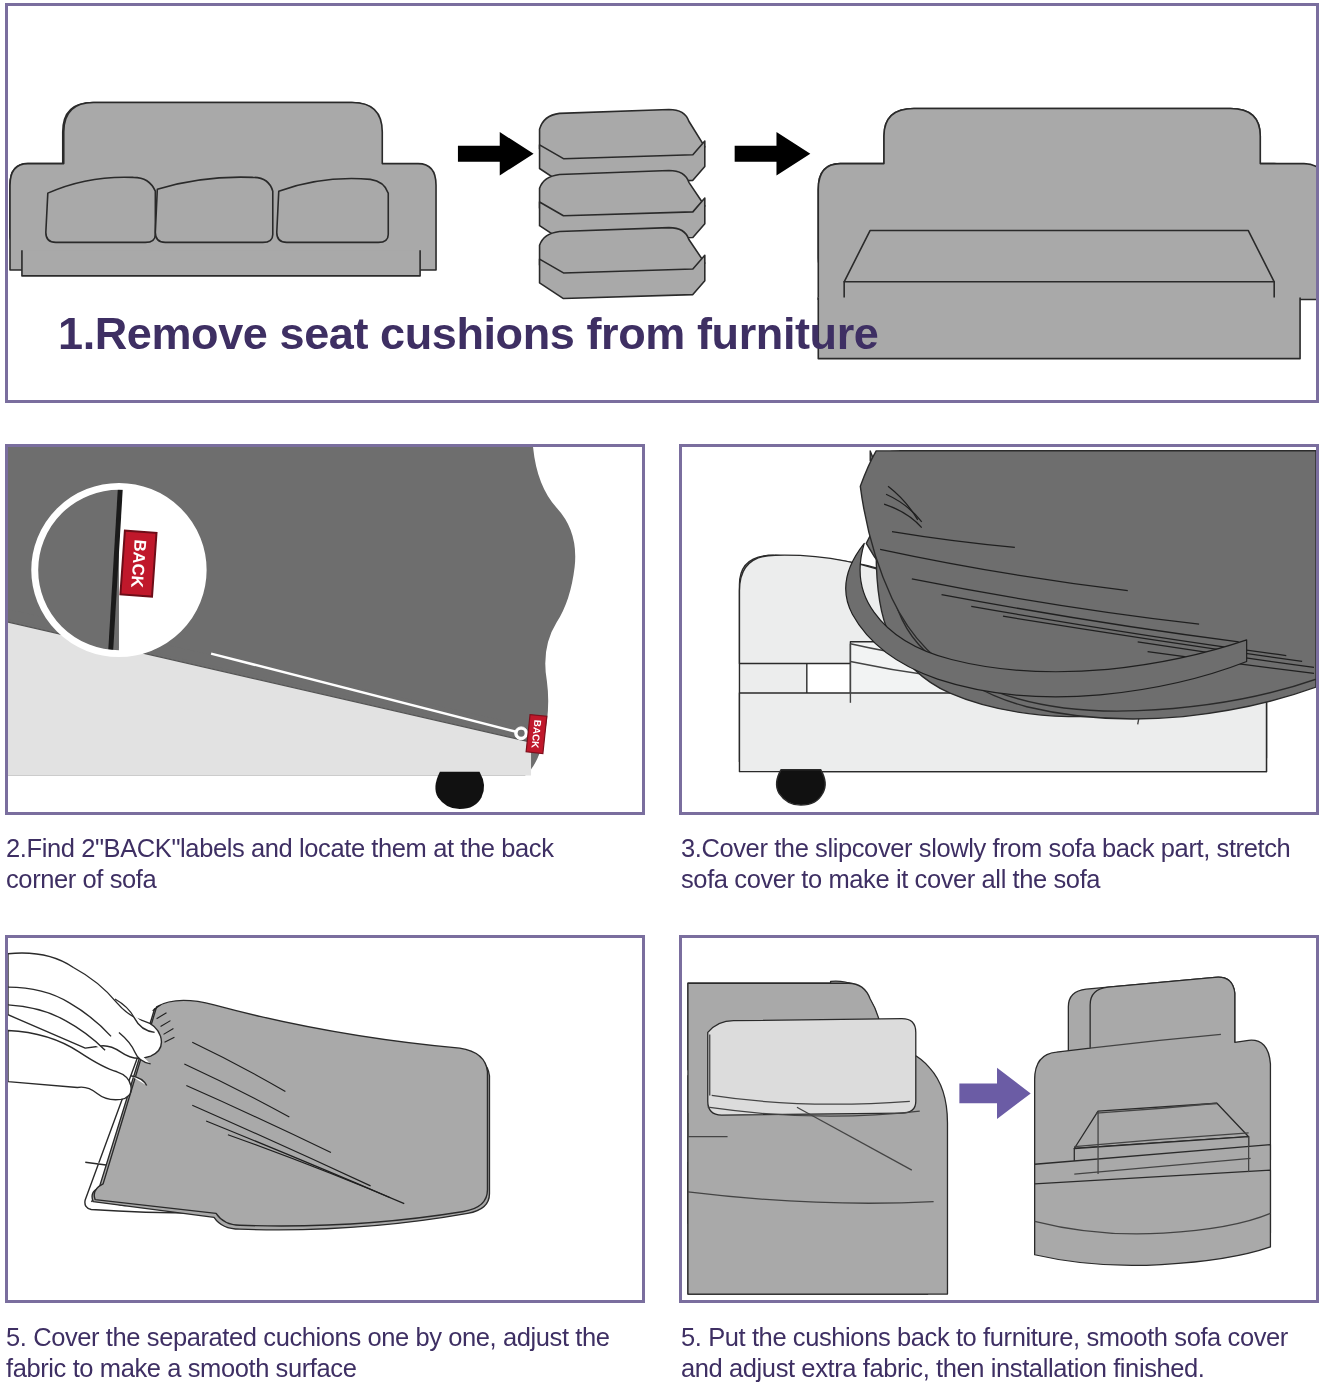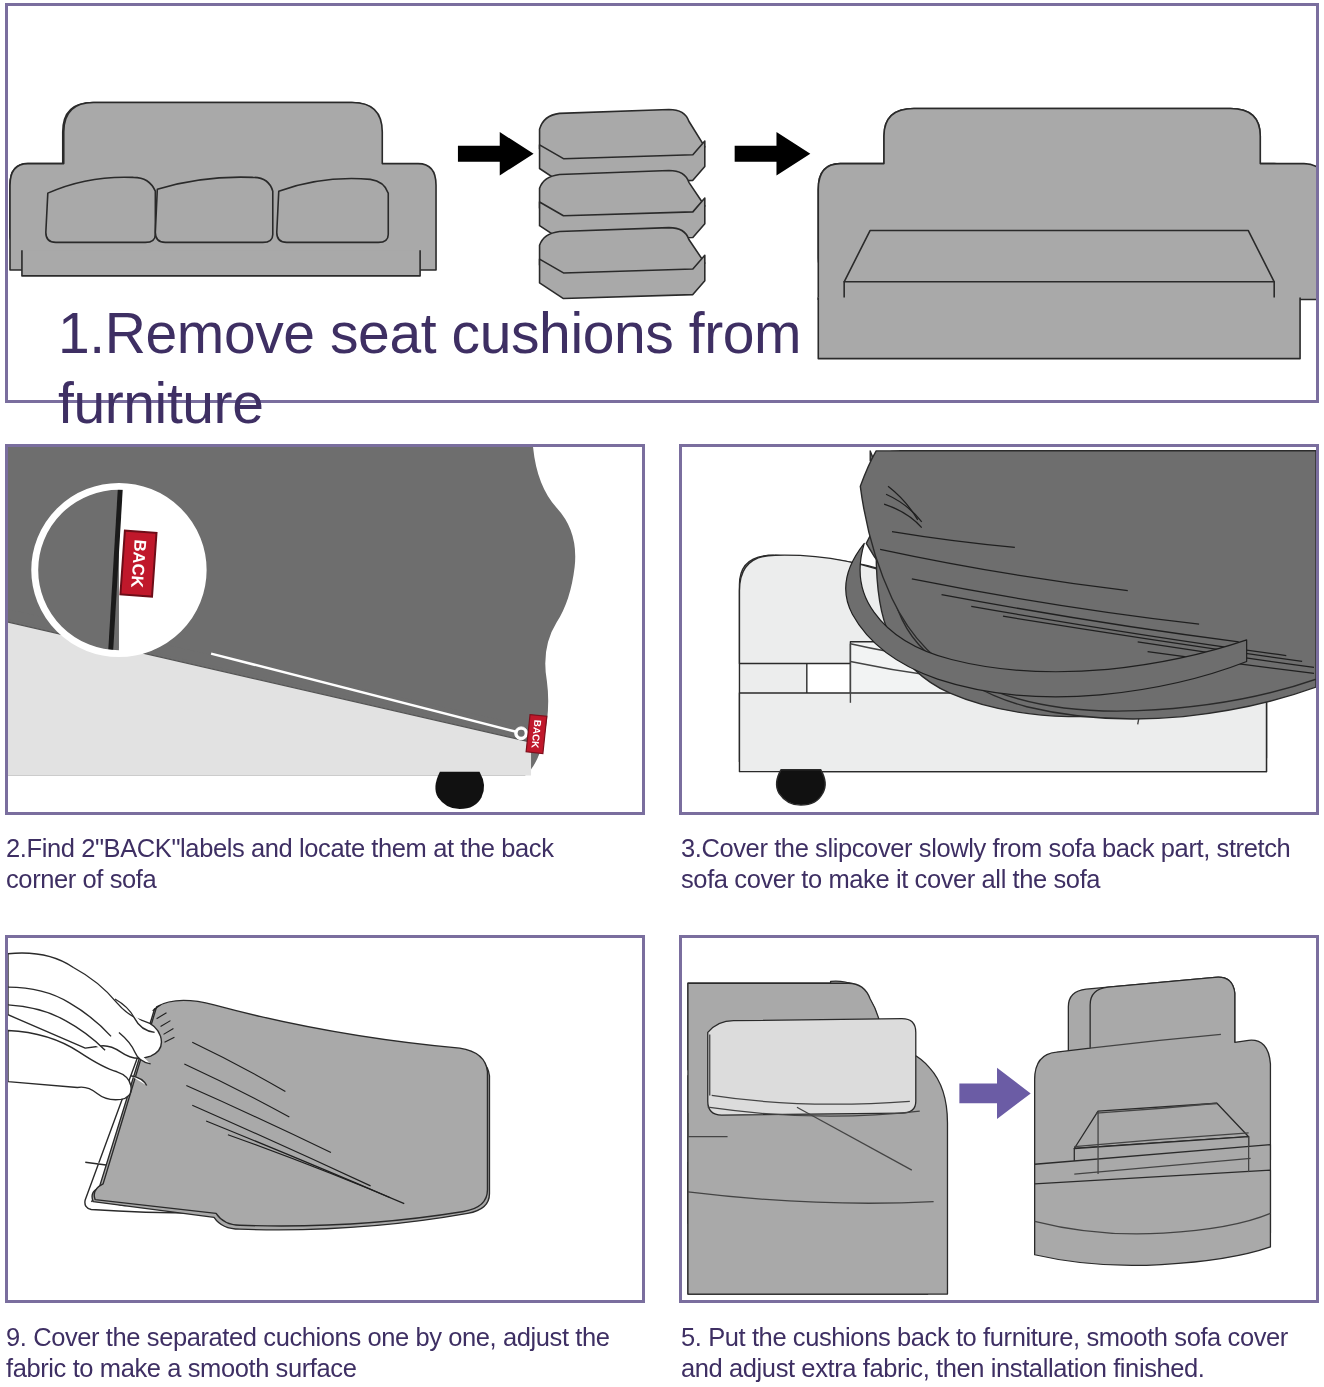--- a/index.html
+++ b/index.html
@@ -29,22 +29,22 @@
   
   .caption{
     position:absolute;
     color:#3e2f63;
     font-family:"Liberation Sans", sans-serif;
     letter-spacing:-0.4px;
     line-height:1.22;
     white-space:pre-line;
   }
   #caption-1{
-    left:58px; top:299px; width:900px;
-    font-size:57px; font-weight:400;
+    left:58px; top:307px; width:900px;
+    font-size:45px; font-weight:700;
   }
   #caption-2{left:6px;  top:833px; width:640px; font-size:25.5px;}
   #caption-3{left:681px;top:833px; width:650px; font-size:25.5px;}
   #caption-4{left:6px;  top:1322px;width:650px; font-size:25.5px;}
   #caption-5{left:681px;top:1322px;width:660px; font-size:25.5px;}
 
   .svgfull{display:block;width:100%;height:100%;}
 </style>
 </head>
 <body>
@@ -237,21 +237,21 @@
           <path d="M112,96 q12,10 16,20 q4,10 16,12"></path>
           <path d="M124,140 q12,2 16,10"></path>
         </g>
 
         <g stroke="#1f1f1f" stroke-width="1.1">
           <path d="M146,74 l8,-6 M150,82 l10,-6 M154,90 l10,-6 M157,98 l10,-6 M158,106 l10,-5"></path>
         </g>
       </g>
     </svg>
   </div>
-  <div class="caption" id="caption-4">9. Cover the separated cuchions one by one, adjust the
+  <div class="caption" id="caption-4">5. Cover the separated cuchions one by one, adjust the
 fabric to make a smooth surface</div>
 
   <div class="panel" id="panel-5">
     <svg class="svgfull" viewBox="0 0 640 368" preserveAspectRatio="none">
       <g stroke="#2a2a2a" stroke-width="1.3" stroke-linejoin="round">
 
         <g fill="#a9a9a9">
           <path d="M6,46 l162,0 q12,0 12,14 l0,74 l-174,0 Z"></path>
           <path d="M150,44 q24,-2 36,14 q14,16 14,44 l0,160 l-50,0 Z"></path>
           <path d="M170,100 q32,-6 50,14 q18,18 20,52 q2,34 -14,48 q-16,14 -42,8 Z"></path>

